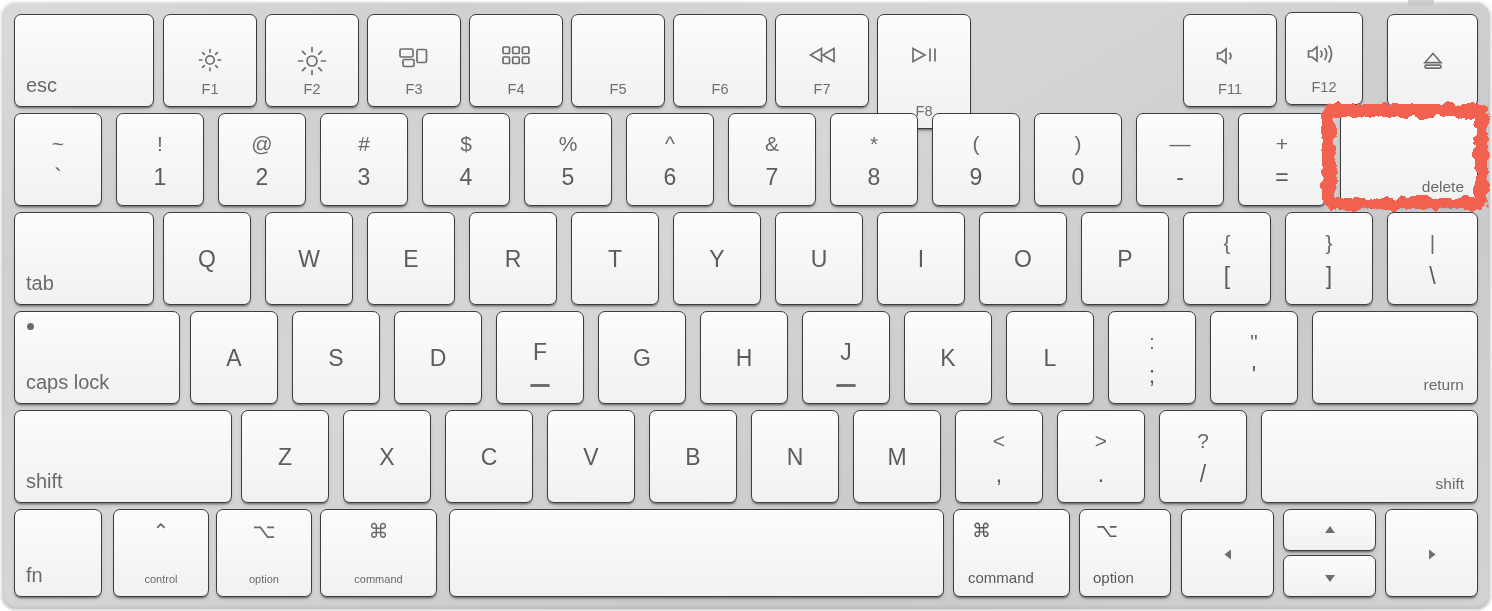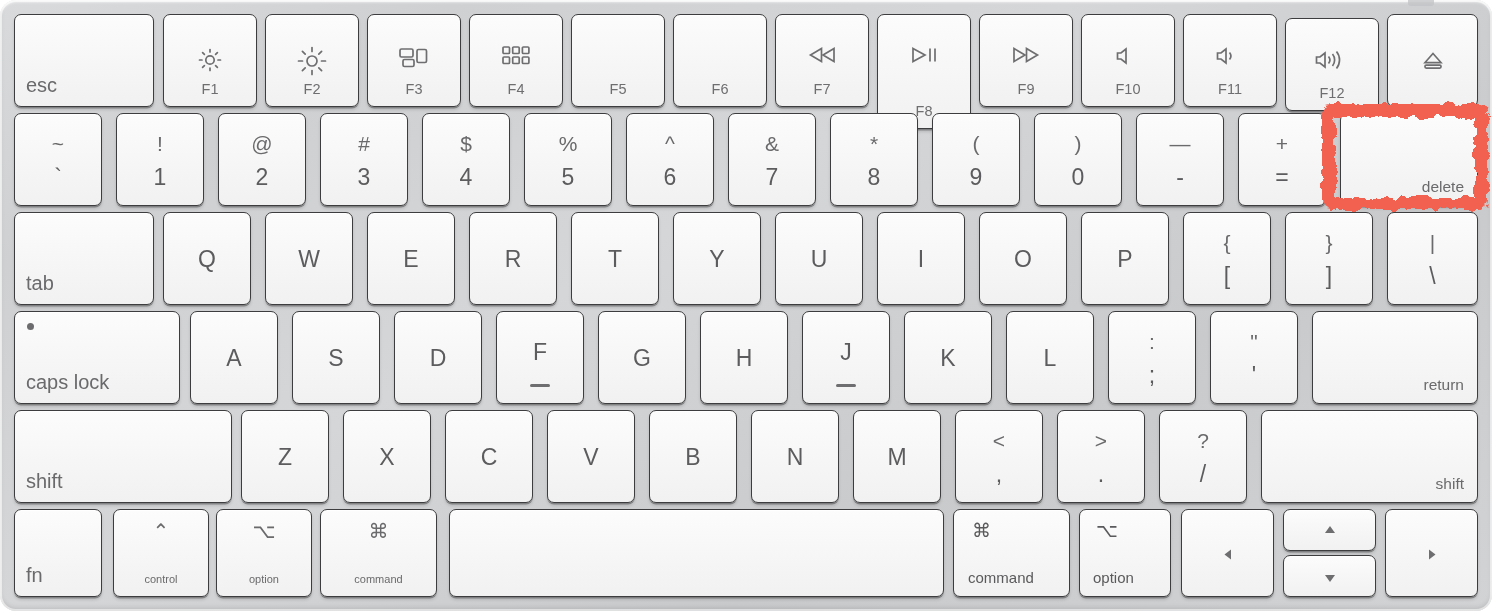--- a/index.html
+++ b/index.html
@@ -172,50 +172,33 @@
     <span class="lbl fn-ico">
       <svg class="ic" width="32" height="20" viewBox="0 0 32 20">
           <path d="M5 3.5 L17 10 L5 16.5 Z"></path>
           <line x1="22" y1="3.5" x2="22" y2="16.5" stroke-width="2"></line>
           <line x1="27" y1="3.5" x2="27" y2="16.5" stroke-width="2"></line>
         </svg>
     </span>
     <span class="lbl fn-num">F8</span>
   </div>
 
-  <div class="key" style="left:979px;top:14px;width:94px;height:93px;">
-    <span class="lbl fn-ico">
-      <svg class="ic" width="34" height="20" viewBox="0 0 34 20">
-          <path d="M5 3.5 L16 10 L5 16.5 Z"></path>
-          <path d="M17.5 3.5 L28.5 10 L17.5 16.5 Z"></path>
-        </svg>
-    </span>
-    <span class="lbl fn-num">F9</span>
-  </div>
-
-  <div class="key" style="left:1081px;top:14px;width:94px;height:93px;">
-    <span class="lbl fn-ico">
-      <svg class="ic" width="26" height="22" viewBox="0 0 26 22">
-          <path d="M11 4 L6 8 L2.5 8 L2.5 14 L6 14 L11 18 Z"></path>
-        </svg>
-    </span>
-    <span class="lbl fn-num">F10</span>
-  </div>
+
 
   <div class="key" style="left:1183px;top:14px;width:94px;height:93px;padding-left:24px;">
     <span class="lbl fn-ico">
       <svg class="ic" width="30" height="22" viewBox="0 0 30 22">
           <path d="M11 4 L6 8 L2.5 8 L2.5 14 L6 14 L11 18 Z"></path>
           <path d="M14.5 7.5 A5.5 5.5 0 0 1 14.5 14.5"></path>
         </svg>
     </span>
     <span class="lbl fn-num">F11</span>
   </div>
 
-  <div class="key" style="left:1285px;top:18px;width:94px;height:93px;">
+  <div class="key" style="left:1285px;top:12px;width:78px;height:93px;">
     <span class="lbl fn-ico">
       <svg class="ic" width="36" height="22" viewBox="0 0 36 22">
           <path d="M11 4 L6 8 L2.5 8 L2.5 14 L6 14 L11 18 Z"></path>
           <path d="M14.5 7.5 A5.5 5.5 0 0 1 14.5 14.5"></path>
           <path d="M18.5 5 A9.5 9.5 0 0 1 18.5 17"></path>
           <path d="M22.5 2.5 A13.5 13.5 0 0 1 22.5 19.5"></path>
         </svg>
     </span>
     <span class="lbl fn-num">F12</span>
   </div>

